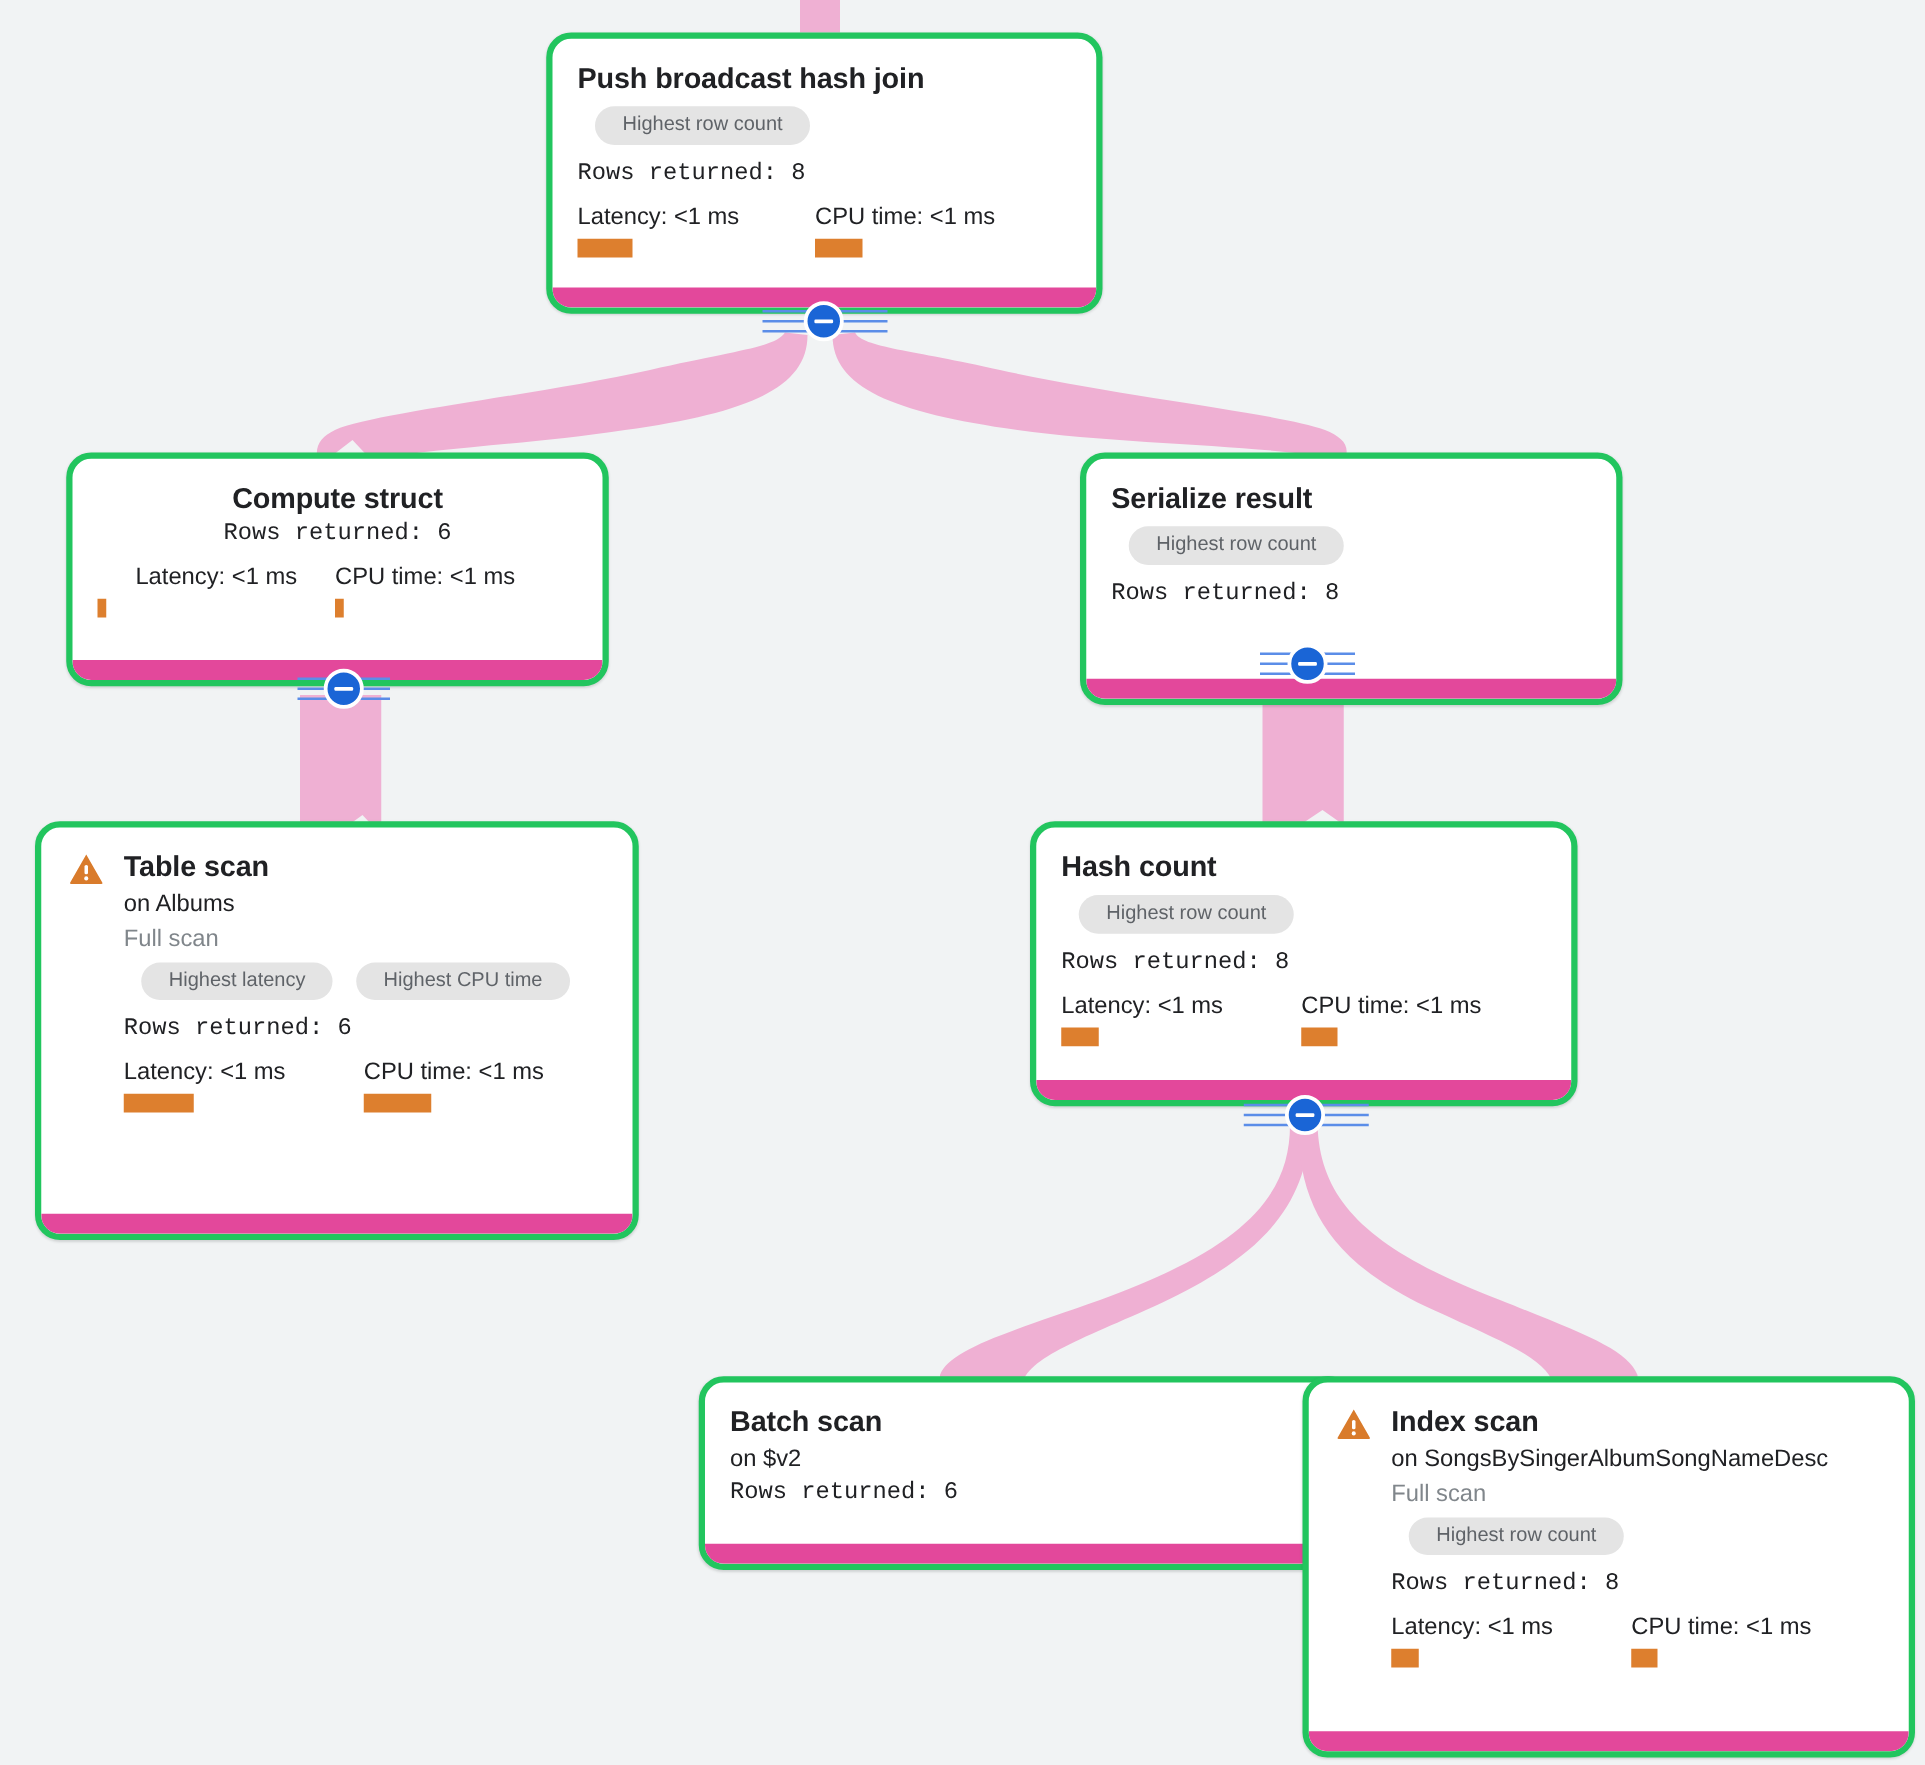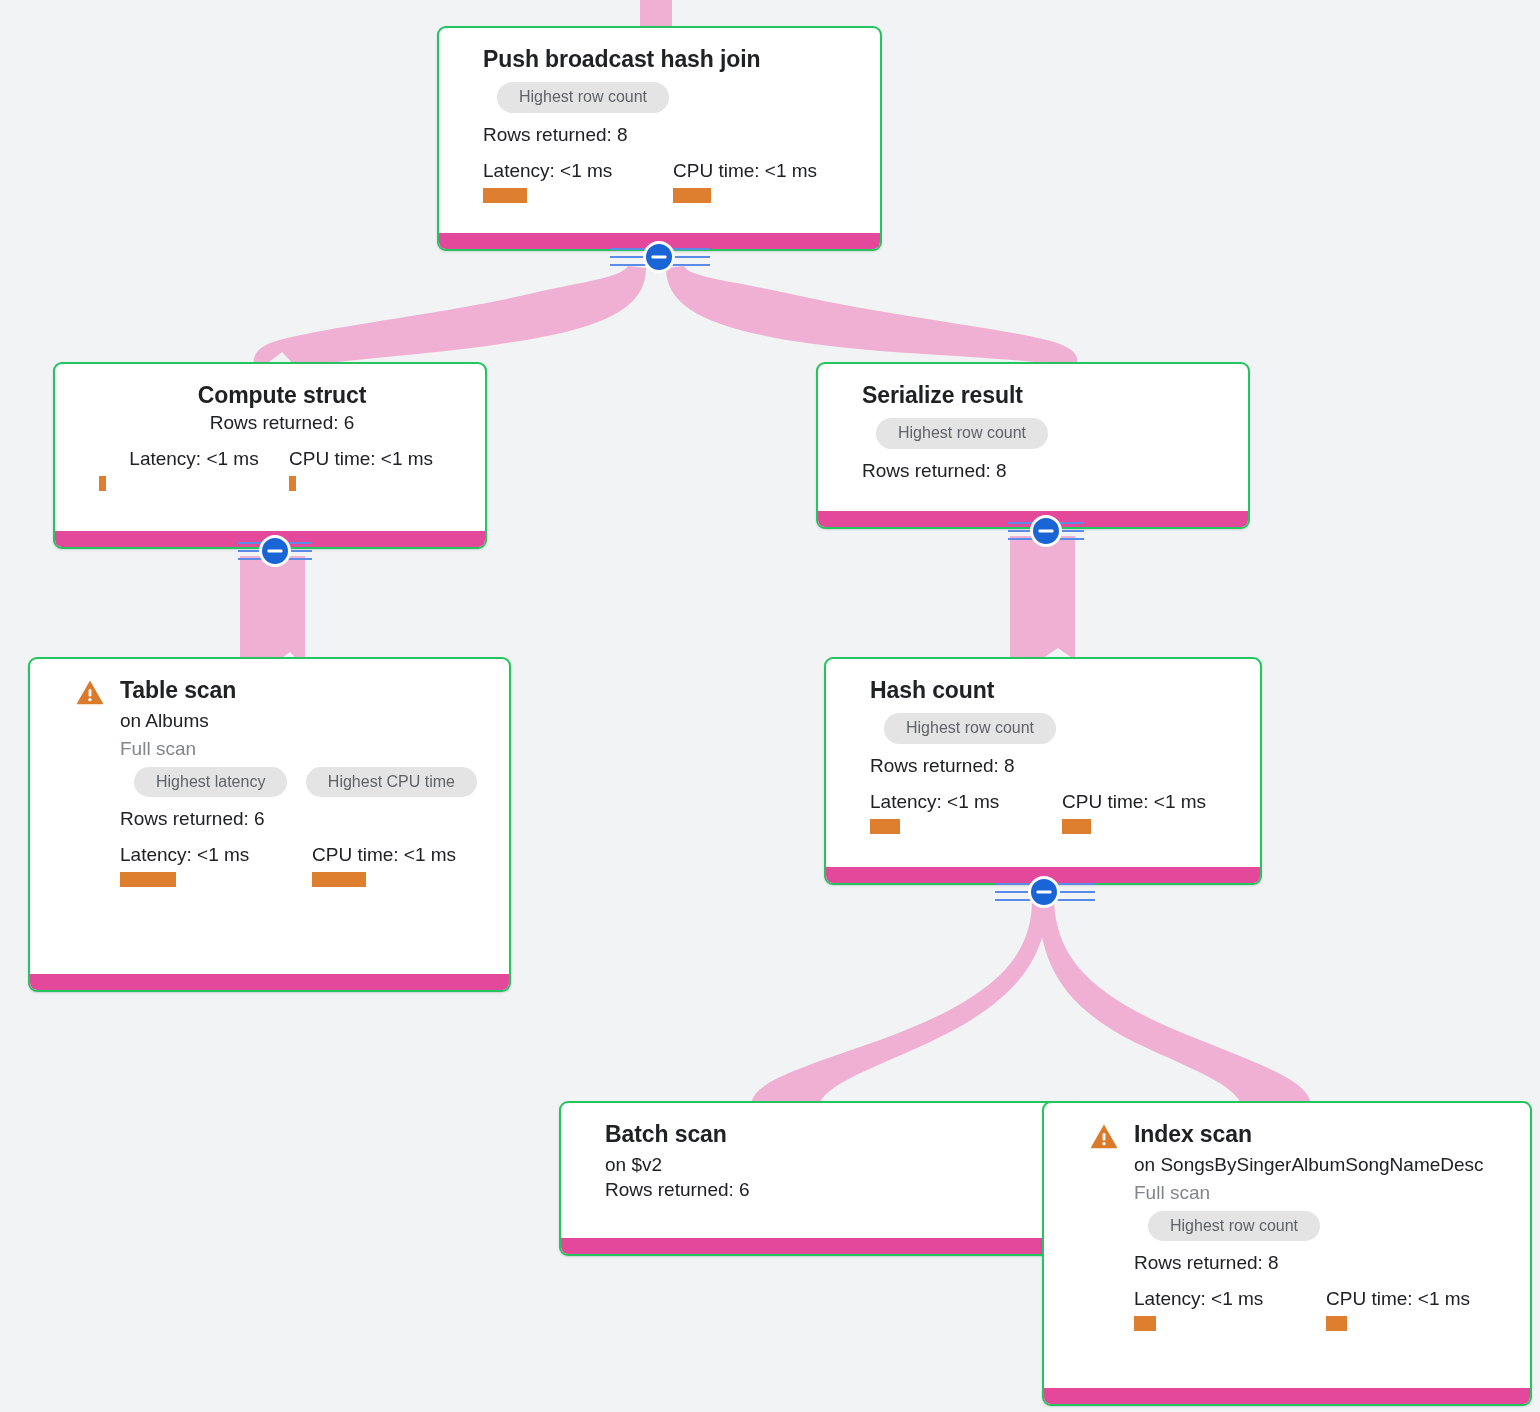--- a/index.html
+++ b/index.html
@@ -19,26 +19,25 @@
     position: absolute;
     left: 0;
     top: 0;
     width: 1540px;
     height: 1412px;
     pointer-events: none;
   }
   .node {
     position: absolute;
     background: #FFFFFF;
-    border: 2px solid #22c55e;
-    border-radius: 9px;
+    border: 5px solid #22c55e;
+    border-radius: 20px;
     box-sizing: border-box;
     box-shadow: 0 1px 2px rgba(60,64,67,0.18);
     overflow: hidden;
-    padding-left: 24px;
   }
   .node-body {
     padding: 18px 20px 14px 20px;
     position: relative;
   }
   .node-body.with-icon {
     padding-left: 66px;
   }
   .warn-icon {
     position: absolute;
@@ -74,20 +73,21 @@
     padding: 6px 22px 7px 22px;
     margin: 6px 0 4px 14px;
     line-height: 1.1;
     white-space: nowrap;
   }
   .rows {
     font-size: 19px;
     color: #202124;
     margin-top: 7px;
     white-space: nowrap;
+    font-family: Liberation Mono, monospace;
   }
   .metrics {
     display: flex;
     margin-top: 14px;
   }
   .metric {
     font-size: 19px;
     color: #202124;
     white-space: nowrap;
   }
@@ -232,21 +232,21 @@
     </div>
     <div class="node-footer" style="position:absolute; bottom:0; left:0;"></div>
   </div>
   <div class="collapse-rails" style="left:238px; top:539px; width:74px;">
     <div class="rail r1"></div>
     <div class="rail r2"></div>
     <div class="rail r3"></div>
   </div>
   <div class="collapse-btn" style="left:259px; top:535px;"></div>
 
-  <div class="node" style="left:816px; top:362px; width:434px; height:167px;">
+  <div class="node" style="left:864px; top:362px; width:434px; height:202px;">
     <div class="node-body">
       <div class="node-title">Serialize result</div>
       <div class="chip">Highest row count</div>
       <div class="rows">Rows returned: 8</div>
     </div>
     <div class="node-footer" style="position:absolute; bottom:0; left:0;"></div>
   </div>
   <div class="collapse-rails" style="left:1008px; top:519px; width:76px;">
     <div class="rail r1"></div>
     <div class="rail r2"></div>

